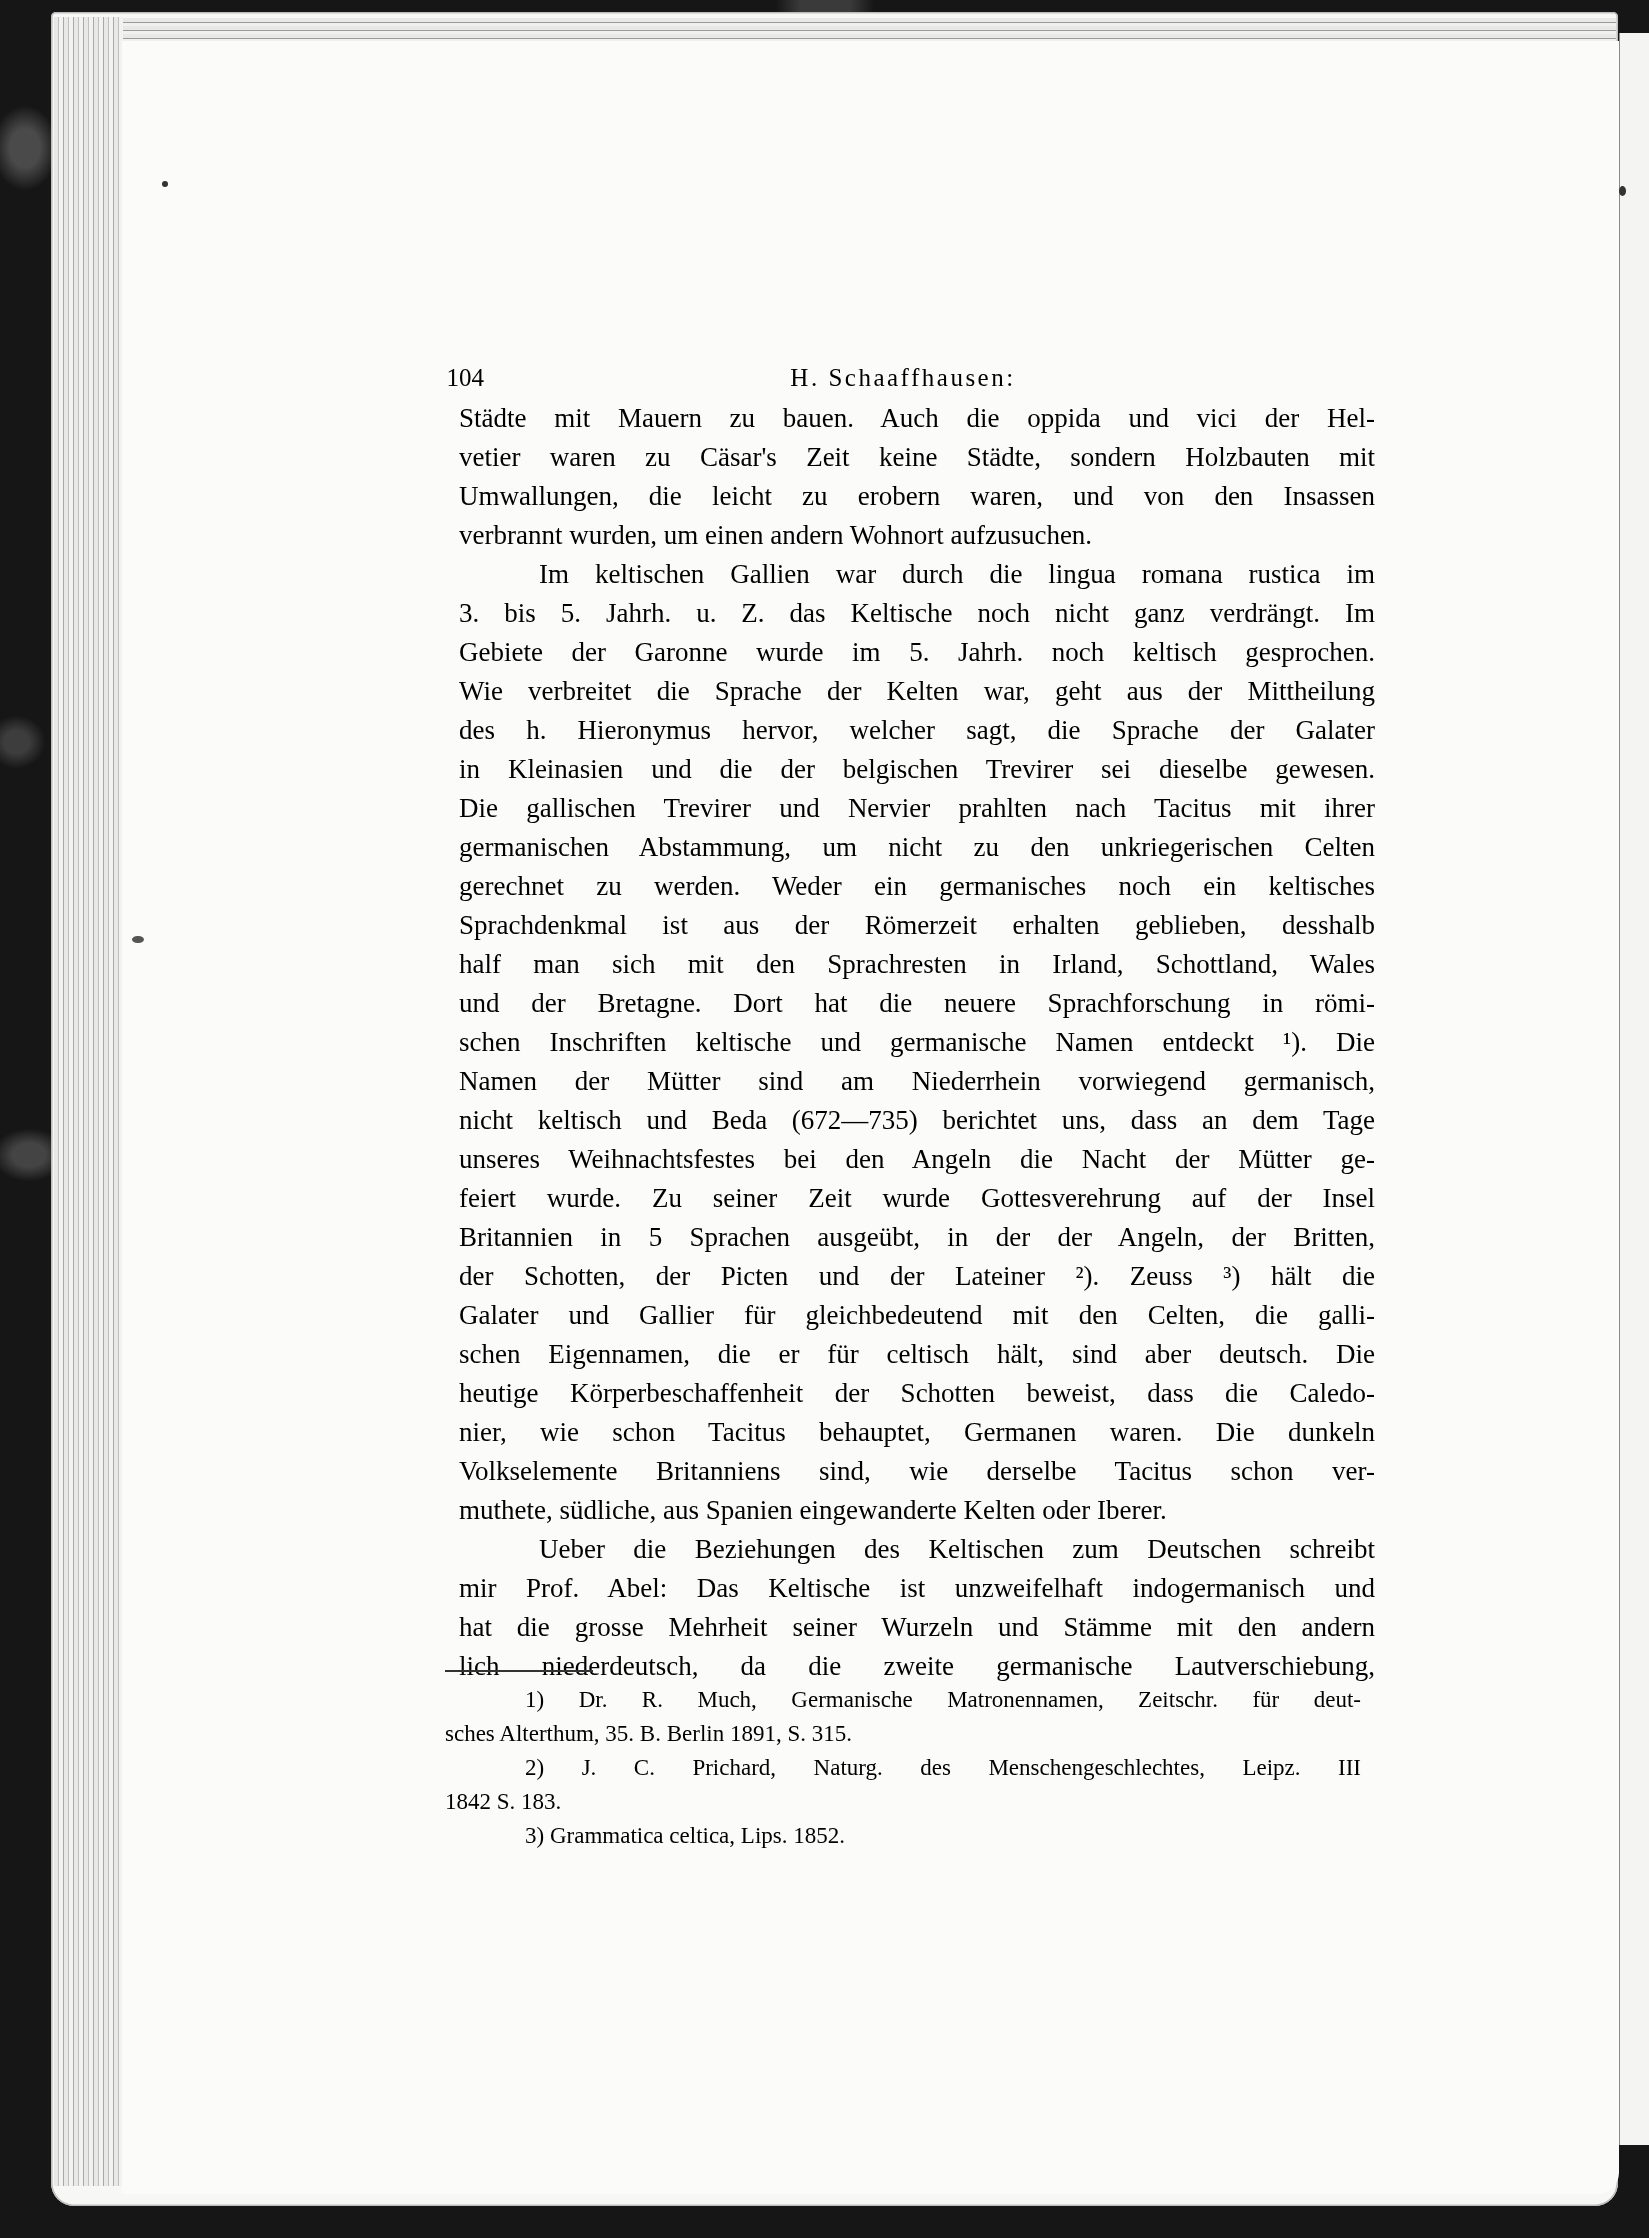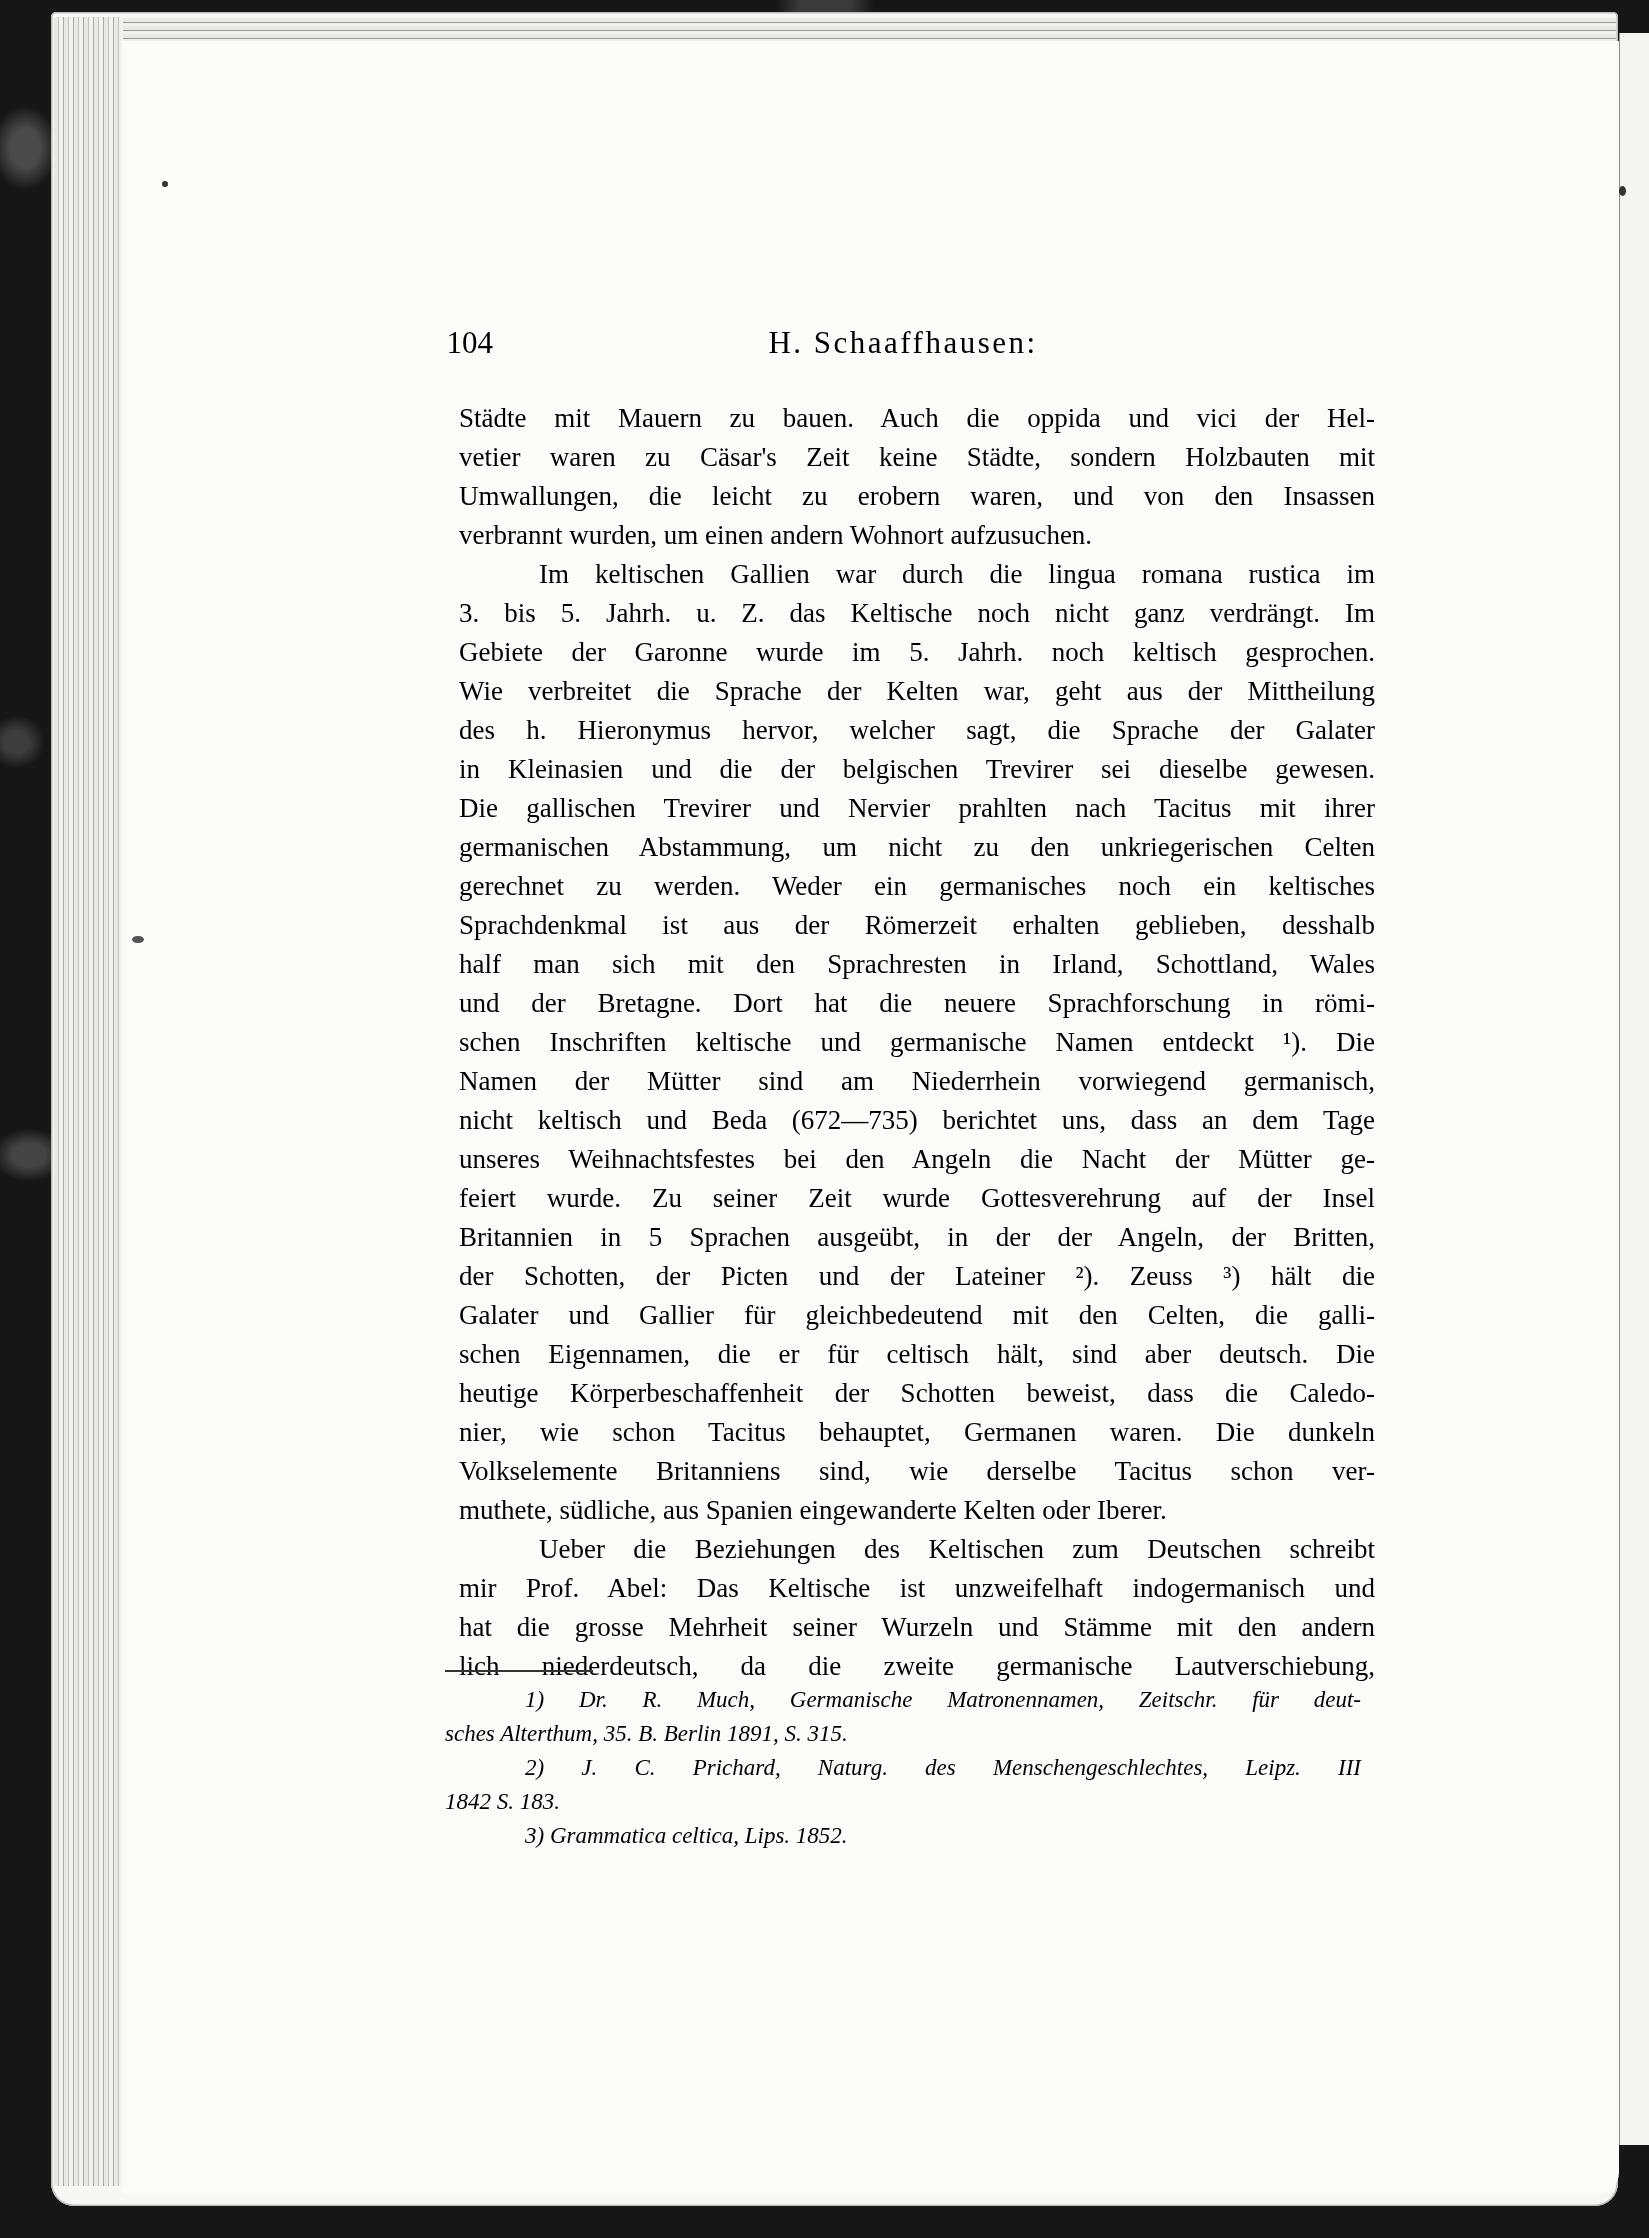--- a/index.html
+++ b/index.html
@@ -34,22 +34,22 @@
     position: absolute; left: 122px; top: 41px; width: 1497px; height: 2153px;
     background: #fbfbfa;
     border-radius: 0 0 21.4px 0;
   }
   .right-edge {
     position: absolute; left: 1619px; top: 33px; width: 30.5px; height: 2112px;
     background: #f4f4f2; border-left: 1.6px solid #8a8a8a;
   }
   .blot { position: absolute; border-radius: 50%; background: #333; }
   .running-head {
-    position: absolute; top: 325px; left: 445px; width: 916px; height: 33px;
-    font-size: 31px;
+    position: absolute; top: 364px; left: 445px; width: 916px; height: 33px;
+    font-size: 25px;
   }
   .page-number { position: absolute; left: 1.6px; top: 0; }
   .head-title {
     position: absolute; left: 0; right: 0; text-align: center;
     letter-spacing: 2.5px;
     font-family: Liberation Serif, serif;
   }
   .body-text {
     position: absolute; top: 399px; left: 459px; width: 916px;
     font-size: 27px; line-height: 39px;
@@ -60,21 +60,21 @@
   }
   .line.last { text-align-last: left; }
   .line.indent { padding-left: 80px; }
   .footnote-rule {
     position: absolute; left: 445px; top: 1670px; width: 148px; height: 1.6px; background: #333;
   }
   .footnotes {
     position: absolute; top: 1683px; left: 445px; width: 916px;
     font-size: 23px; line-height: 34px;
   }
-  .fn-line { display: block; white-space: nowrap; text-align: justify; text-align-last: justify; height: 34px; font-style: italic; }
+  .fn-line { display: block; white-space: nowrap; text-align: justify; text-align-last: justify; height: 34px; }
   .fn-line.indent { padding-left: 80px; }
   .fn-line.last { text-align-last: left; }
 </style>
 </head>
 <body>
 
 <div class="cover"></div>
 <div class="page-stack"></div>
 <div class="page-top-edges"></div>
 <div class="page-edges"></div>

